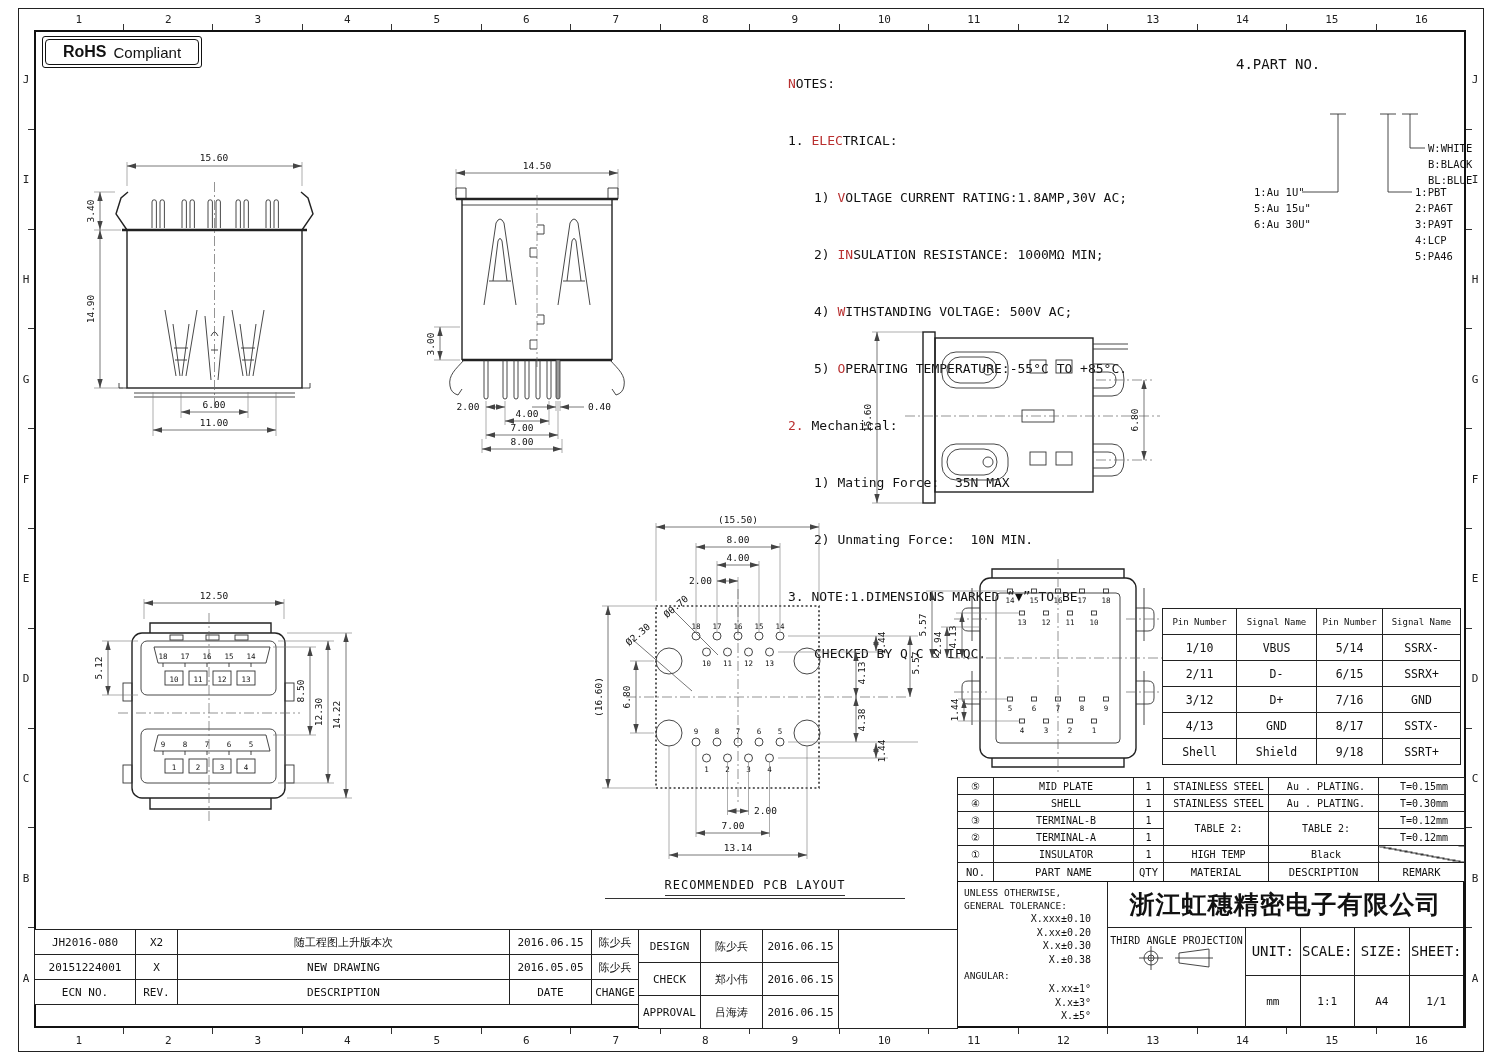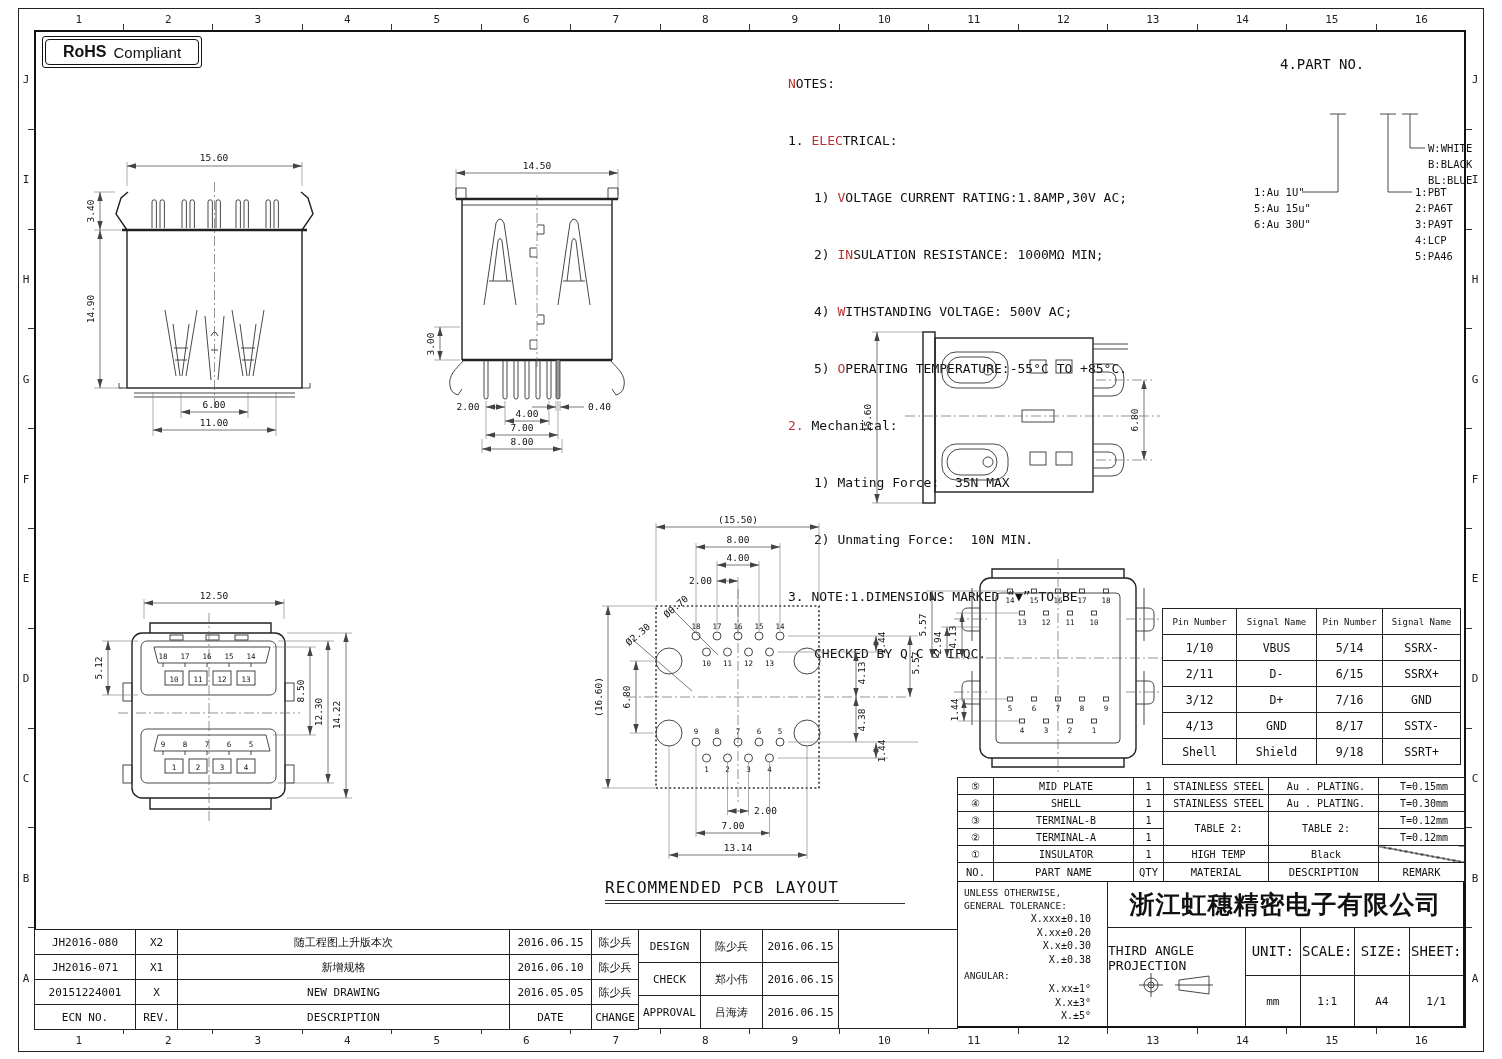--- a/index.html
+++ b/index.html
@@ -22,40 +22,40 @@
   .ruler .rcell:last-child::after{display:none}
   
   .badge{left:42px;top:36px;width:160px;height:32px;border:1.6px solid #111;border-radius:3px;padding:2px}
   .badge-in{width:100%;height:100%;border:1px solid #111;border-radius:4px;display:flex;align-items:center;justify-content:center;gap:7px}
   .badge-in .b1{font-family:"Liberation Sans",sans-serif;font-weight:800;font-size:16px}
   .badge-in .b2{font-family:"Liberation Sans",sans-serif;font-size:15px}
   
   .notes{left:788px;top:36px;width:450px;font-size:13px;line-height:19px;white-space:pre}
   .nl .nr{color:#b93030}
   .nl.ind{padding-left:26px}
-  .pn-title{left:1280px;top:56px;font-size:14px}
+  .pn-title{left:1236px;top:56px;font-size:14px}
   
   svg.view{position:absolute;overflow:visible}
   .ol{fill:none;stroke:#222;stroke-width:1.4}
   .ol2{fill:none;stroke:#222;stroke-width:2.4}
   .il{fill:none;stroke:#333;stroke-width:.9}
   .dl{fill:none;stroke:#555;stroke-width:.8}
   .xl{fill:none;stroke:#777;stroke-width:.6}
   .cl{fill:none;stroke:#666;stroke-width:.7;stroke-dasharray:10 3 2 3}
   .dr{fill:none;stroke:#333;stroke-width:1.6;stroke-dasharray:2 2.4}
   .arr2{marker-start:url(#arr);marker-end:url(#arr)}
   .ae{marker-end:url(#arr)}
   .as{marker-start:url(#arr)}
   text.dt{font:9.5px "DejaVu Sans Mono",monospace;fill:#111}
   text.lg{font:10.5px "DejaVu Sans Mono",monospace;fill:#111}
   g.pn text{font:7.5px "DejaVu Sans Mono",monospace;fill:#111;text-anchor:middle}
   .tg{fill:#fff;stroke:#333;stroke-width:.9}
   .pf{fill:#999;stroke:#333;stroke-width:.8}
   
-  .caption{left:605px;top:878px;width:300px;text-align:left;font-size:16px;letter-spacing:1px;
+  .caption{left:605px;top:878px;width:300px;text-align:center;font-size:12px;letter-spacing:1px;
            border-bottom:1.5px solid #333;padding-bottom:2px}
   .caption span{display:inline-block;border-bottom:1.5px solid #333;padding-bottom:3px}
   
   table.grid{border-collapse:collapse;position:absolute;table-layout:fixed;background:#fff}
   .grid td{border:1px solid #222;overflow:hidden;white-space:nowrap;text-align:center}
   #pinTable{left:1162px;top:608px;width:298px;font-size:11.5px}
   #pinTable td{height:26px}
   #pinTable tr.hd td{font-size:9px}
   #partsTable{left:957px;top:777px;width:507px;font-size:10px}
   #partsTable td{height:17px}
@@ -76,21 +76,21 @@
   .mid{height:60px;border-bottom:1px solid #222;display:flex}
   .title-cell{width:182px;border-right:1px solid #222;position:relative}
   .title-cell .lbl{position:absolute;left:4px;top:2px;font-size:10px}
   .title-cell .val{position:absolute;left:0;right:0;top:24px;text-align:center;font-size:18px}
   .info-cell{flex:1;display:flex;flex-direction:column}
   .info-row{flex:1;border-bottom:1px solid #222;font-size:9.5px;display:flex;align-items:center;padding:0 4px;gap:4px}
   .info-row:last-child{border-bottom:none}
   .info-row .line{flex:1;border-bottom:1px solid #333;height:1px;margin:0 6px}
   .botrow{flex:1;display:flex}
   .proj{width:138px;border-right:1px solid #222;display:flex;flex-direction:column;align-items:center}
-  .proj .lbl{font-size:13px;margin-top:15px}
+  .proj .lbl{font-size:10px;margin-top:7px}
   .mcol{flex:1;border-right:1px solid #222;display:flex;flex-direction:column}
   .mcol:last-child{border-right:none}
   .mcol .l{flex:1;border-bottom:1px solid #222;display:flex;align-items:center;justify-content:center;font-size:14px}
   .mcol .v{flex:1.1;display:flex;align-items:center;justify-content:center;font-size:11px}
 </style>
 </head>
 <body>
 
 <div class="sheet">
   <svg width="0" height="0" style="position:absolute">
@@ -779,27 +779,20 @@
       </colgroup>
     <tbody>
         <tr>
           <td>JH2016-080</td>
           <td>X2</td>
           <td>随工程图上升版本次</td>
           <td>2016.06.15</td>
           <td>陈少兵</td>
         </tr>
     <tr>
-          <td>JH2016-071</td>
-          <td>X1</td>
-          <td>新增规格</td>
-          <td>2016.06.10</td>
-          <td>陈少兵</td>
-        </tr>
-    <tr>
           <td>20151224001</td>
           <td>X</td>
           <td>NEW DRAWING</td>
           <td>2016.05.05</td>
           <td>陈少兵</td>
         </tr>
     <tr>
           <td>ECN NO.</td>
           <td>REV.</td>
           <td>DESCRIPTION</td>

